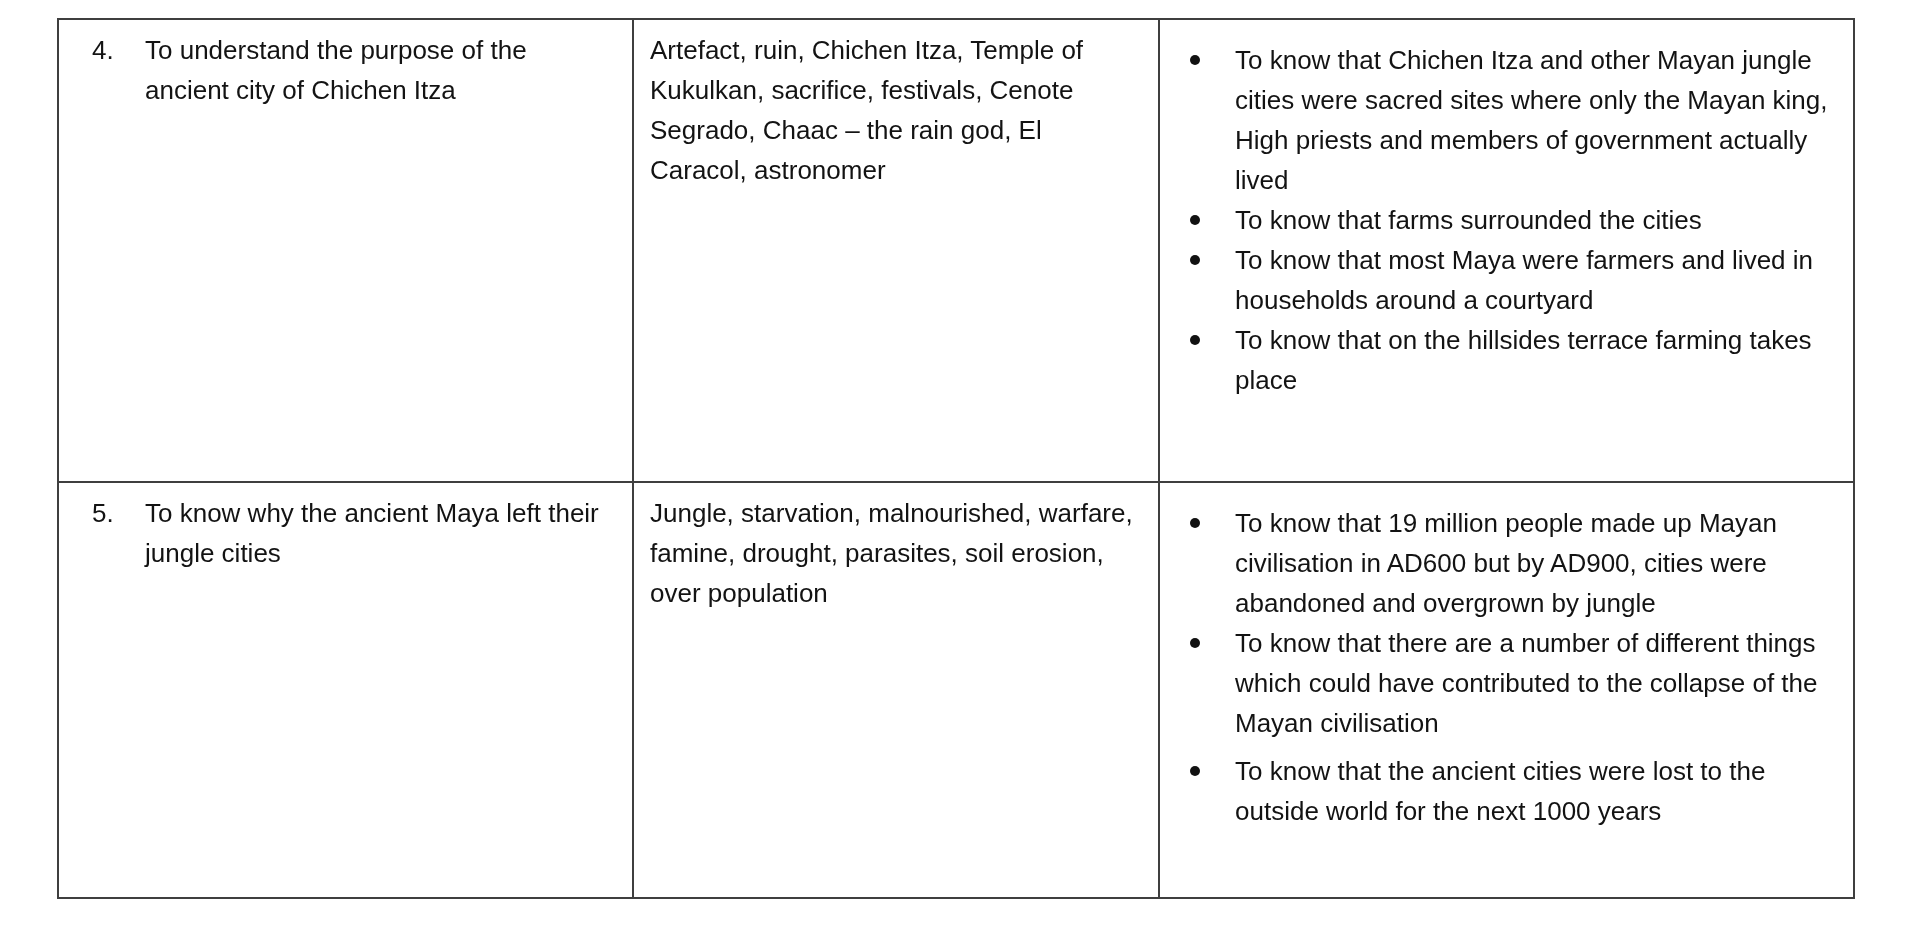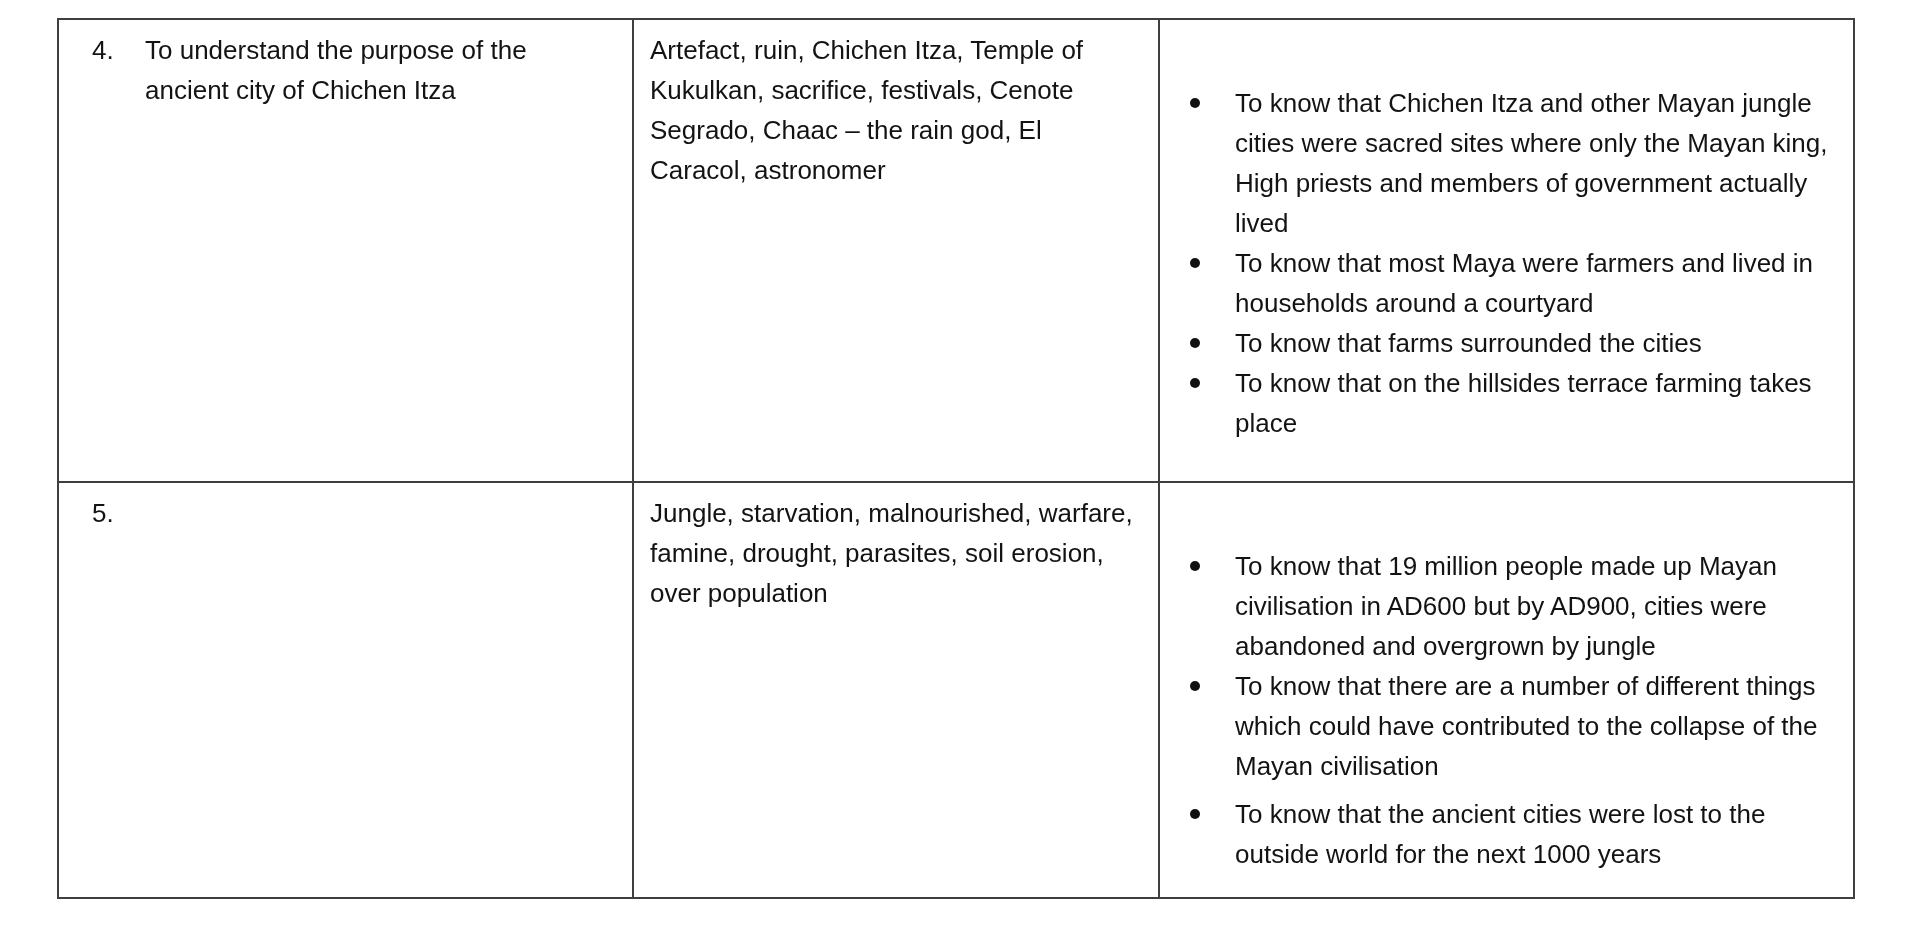--- a/index.html
+++ b/index.html
@@ -55,21 +55,20 @@
   .row-number { display: block; }
 
   
   .cell-vocab {
     padding: 10px 20px 0 16px;
   }
 
   
   .cell-outcomes {
     padding: 20px 0 0 0;
-    margin-top: 43px;
   }
   .outcomes-list {
     list-style: none;
     margin: 0;
     padding: 0;
   }
   .outcome-item {
     position: relative;
     padding: 0 22px 0 75px;
   }
@@ -102,36 +101,37 @@
     </div>
 
     <div class="cell cell-outcomes last-col">
       <ul class="outcomes-list">
         <li class="outcome-item">
           <span class="bullet-dot"></span>
           <span>To know that Chichen Itza and other Mayan jungle cities were sacred sites where only the Mayan king, High priests and members of government actually lived</span>
         </li>
         <li class="outcome-item">
           <span class="bullet-dot"></span>
-          <span>To know that most Maya were farmers and lived in households around a courtyard</span>
+          <span>To know that farms surrounded the cities</span>
         </li>
         <li class="outcome-item">
           <span class="bullet-dot"></span>
-          <span>To know that farms surrounded the cities</span>
+          <span>To know that most Maya were farmers and lived in households around a courtyard</span>
         </li>
         <li class="outcome-item">
           <span class="bullet-dot"></span>
           <span>To know that on the hillsides terrace farming takes place</span>
         </li>
       </ul>
     </div>
 
     <div class="cell cell-objective last-row">
       <div class="objective-grid">
         <span class="row-number">5.</span>
+        <span class="objective-text">To know why the ancient Maya left their jungle cities</span>
       </div>
     </div>
 
     <div class="cell cell-vocab last-row">
       <span class="vocab-text">Jungle, starvation, malnourished, warfare, famine, drought, parasites, soil erosion, over population</span>
     </div>
 
     <div class="cell cell-outcomes last-col last-row">
       <ul class="outcomes-list outcomes-row5">
         <li class="outcome-item">

